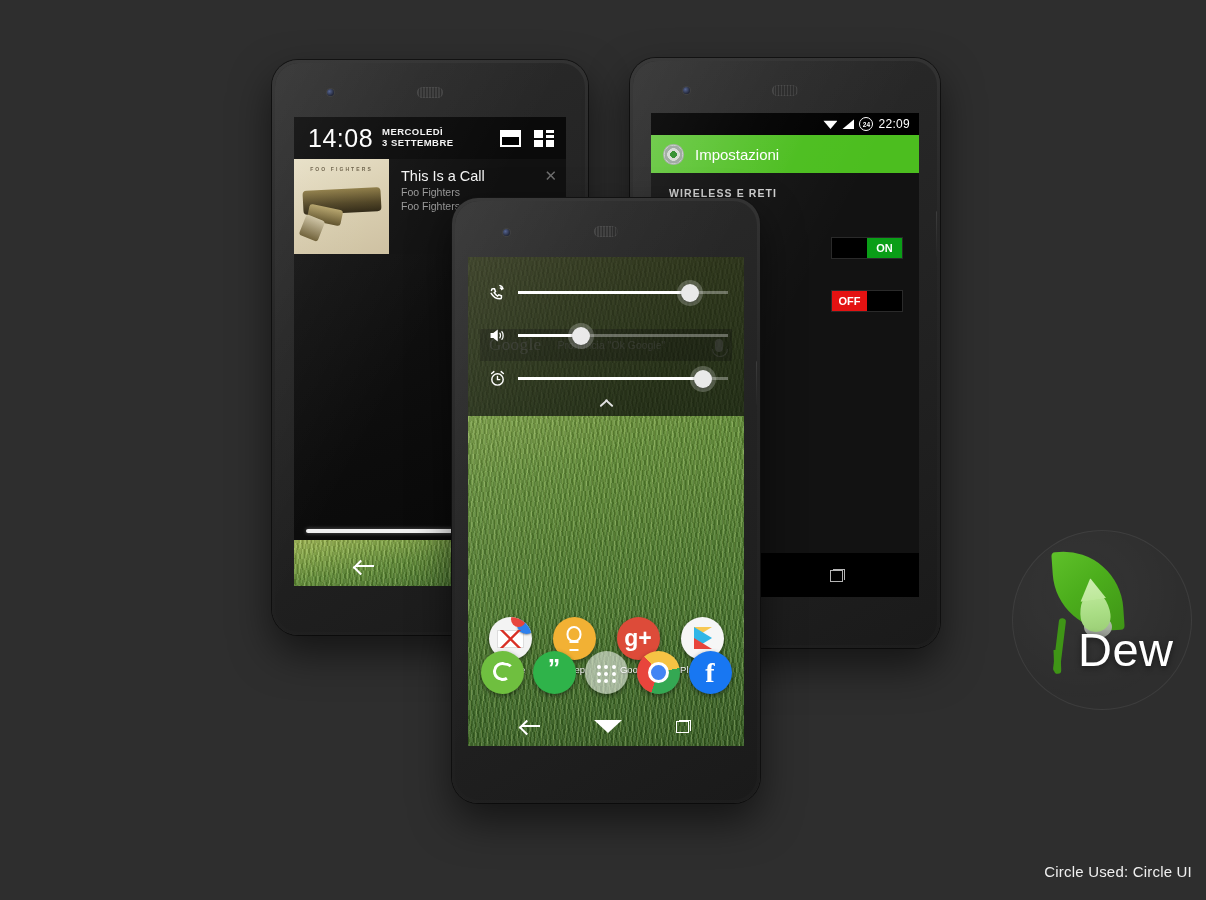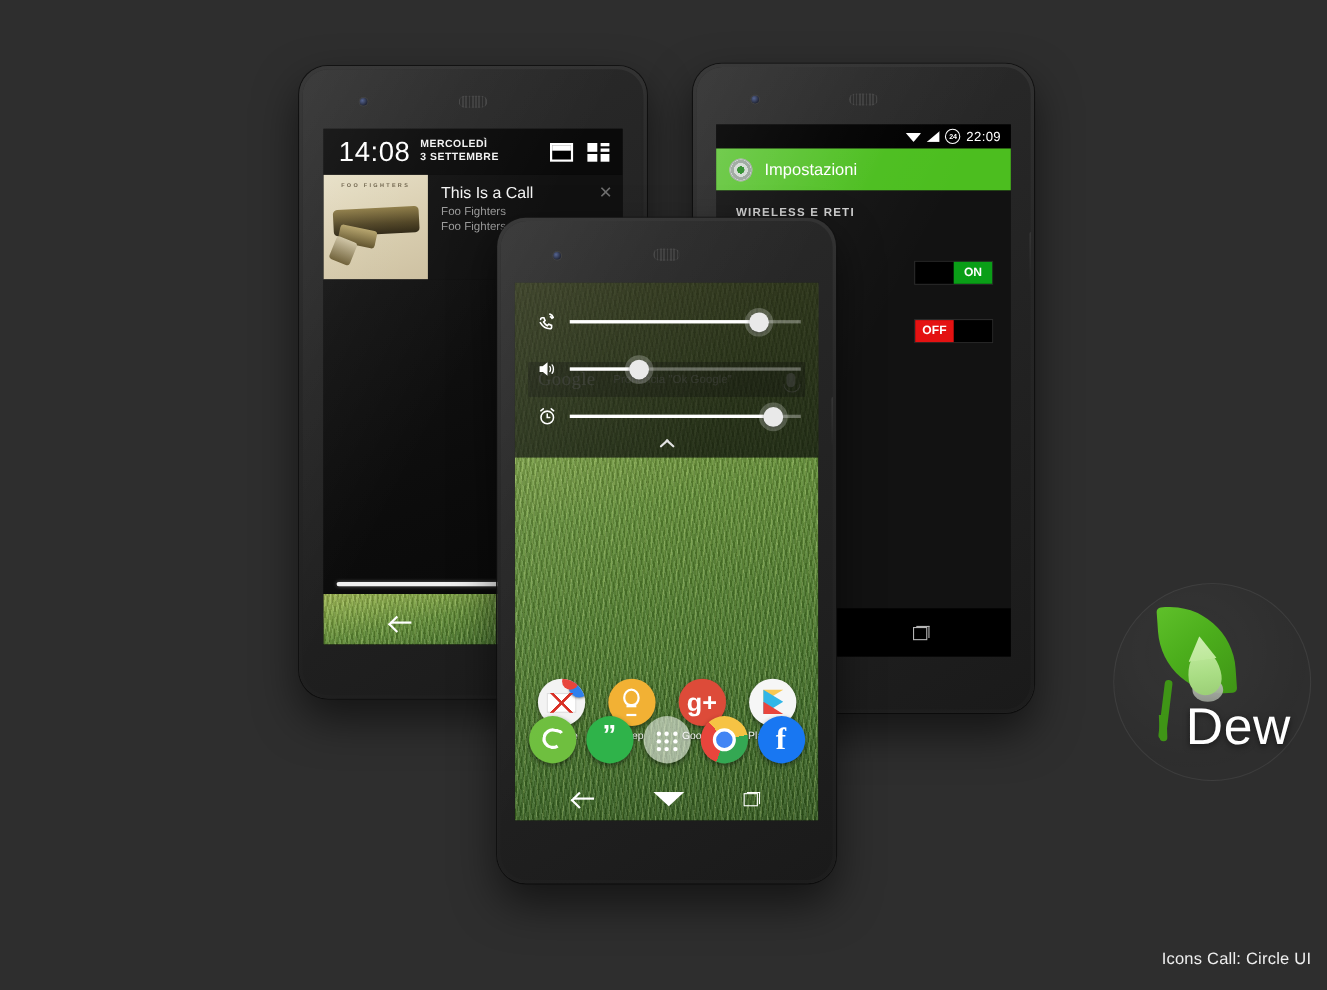--- a/index.html
+++ b/index.html
@@ -220,21 +220,21 @@
   #dew .stem:after{content:"";position:absolute;left:0;top:32px;width:7px;height:24px;
     background:#3f9516;border-radius:0 0 6px 6px;transform:rotate(-9deg);}
   #dew .drop{position:absolute;left:68px;top:62px;width:30px;height:40px;
     background:linear-gradient(180deg,#bde89a,#a9dd84 55%,#9ccf77);
     border-radius:50% 50% 50% 50%/62% 62% 40% 40%;transform:rotate(-8deg);}
   #dew .drop:before{content:"";position:absolute;left:2px;top:-14px;width:26px;height:22px;
     background:linear-gradient(180deg,#cdeeb0,#bde89a);
     clip-path:polygon(50% 0,100% 100%,0 100%);}
   #dew .shade{position:absolute;left:72px;top:86px;width:28px;height:22px;border-radius:50%;
     background:linear-gradient(180deg,#c7cbc4,#9aa096);opacity:.9;}
-  #dew .word{position:absolute;left:66px;top:102px;color:#fff;font-size:47px;letter-spacing:.5px;
+  #dew .word{position:absolute;left:66px;top:92px;color:#fff;font-size:47px;letter-spacing:.5px;
     text-shadow:0 2px 6px rgba(0,0,0,.5);}
 
   #caption{position:absolute;right:14px;bottom:20px;color:#efefef;font-size:15px;letter-spacing:.2px;}
 </style>
 </head>
 <body>
 
 <div class="stage">
 
   <div class="phone" id="phone-left">
@@ -458,15 +458,15 @@
 
   <div id="dew">
     <div class="ring"></div>
     <div class="stem"></div>
     <div class="leaf"></div>
     <div class="shade"></div>
     <div class="drop"></div>
     <div class="word">Dew</div>
   </div>
 
-  <div id="caption">Icons Call: Circle UI</div>
+  <div id="caption">Circle Used: Circle UI</div>
 
 </div>
 
 </body></html>

